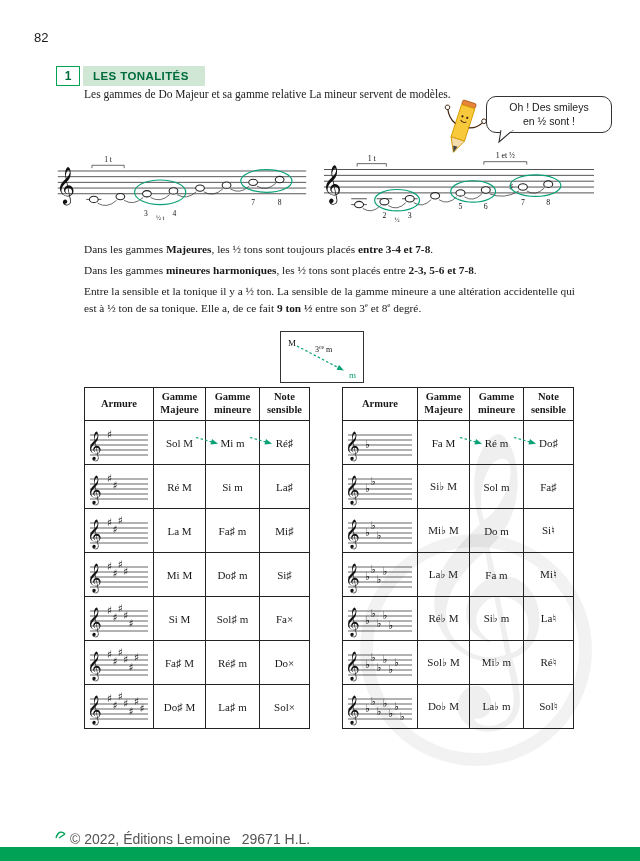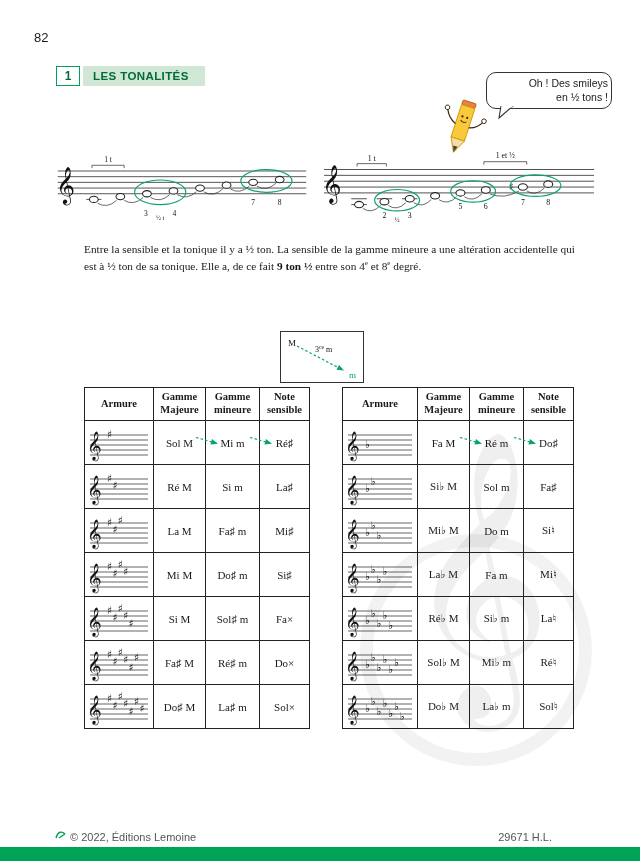--- a/index.html
+++ b/index.html
@@ -9,22 +9,22 @@
   .edge-bottom{position:absolute;left:0;bottom:0;width:100%;height:14px;background:#00a356;}
   .page-num{position:absolute;left:34px;top:30px;font-size:13px;font-family:"Liberation Sans",sans-serif;}
   .sec{position:absolute;left:56px;top:66px;display:flex;height:20px;z-index:2;}
   .sec-num{width:24px;background:#fff;border:1.6px solid #00a356;color:#006b3c;font-weight:bold;
            display:flex;align-items:center;justify-content:center;font-size:12px;
            font-family:"Liberation Sans",sans-serif;box-sizing:border-box;}
   .sec-title{background:#cfe7d4;color:#006b3c;font-weight:bold;font-size:11.5px;display:flex;
              align-items:center;padding:0 16px 0 10px;margin-left:3px;letter-spacing:.4px;
              font-family:"Liberation Sans",sans-serif;}
   .intro{position:absolute;left:84px;top:88px;margin:0;font-size:11.5px;}
-  .bubble{position:absolute;left:486px;top:72px;width:118px;border:1.2px solid #333;border-radius:10px;
-          background:#fff;font-size:10.5px;line-height:1.3;text-align:right;padding:4px 3px;
+  .bubble{position:absolute;left:486px;top:96px;width:118px;border:1.2px solid #333;border-radius:10px;
+          background:#fff;font-size:10.5px;line-height:1.3;text-align:center;padding:4px 3px;
           font-family:"Liberation Sans",sans-serif;z-index:3;}
   .bubble-tail{position:absolute;left:10px;bottom:-12px;}
   .pencil{position:absolute;left:438px;top:96px;z-index:2;}
   .staff{position:absolute;overflow:visible;}
   #staff-left{left:54px;top:152px;}
   #staff-right{left:320px;top:150px;}
   .staff text, .armure text, .rel-svg text{font-family:"Liberation Serif","DejaVu Serif",serif;fill:#111;}
   .clef{font-family:"DejaVu Sans",sans-serif !important;fill:#111;}
   .acc{font-family:"DejaVu Sans",sans-serif !important;fill:#111;}
   .paras{position:absolute;left:84px;top:241px;width:504px;font-size:11.3px;line-height:1.5;}
@@ -43,45 +43,46 @@
   .table-left{left:84px;}
   .table-right{left:342px;}
   .keys-table th,.keys-table td{border:1px solid #222;text-align:center;vertical-align:middle;
               position:relative;padding:0 3px;}
   .keys-table th{font-size:10.5px;line-height:1.2;height:32px;font-weight:bold;}
   .keys-table th span{display:block;}
   .keys-table th span:empty{display:none;}
   .keys-table td{height:43px;font-family:"Liberation Serif","DejaVu Serif","DejaVu Sans",serif;}
   svg.armure{overflow:visible;display:block;margin:0 auto;}
   .cell-arrow{position:absolute;right:-16px;top:13px;z-index:3;pointer-events:none;overflow:visible;}
-  .footer{position:absolute;left:0;bottom:19px;width:552px;height:12px;font-size:11px;color:#555;
+  .footer{position:absolute;left:0;bottom:19px;width:552px;height:12px;font-size:14px;color:#555;
           font-family:"Liberation Sans",sans-serif;z-index:2;}
   .foot-logo{position:absolute;left:55px;top:0px;}
   .foot-left{position:absolute;left:70px;top:1px;}
-  .foot-center{position:absolute;left:0;right:0;top:1px;text-align:right;}
+  .foot-center{position:absolute;left:0;right:0;top:1px;text-align:center;}
 </style>
 </head>
 <body>
 
 <div class="page">
 
   <div class="edge-right"></div>
   <div class="edge-bottom"></div>
 
   <div class="page-num">82</div>
 
   <div class="sec">
     <div class="sec-num">1</div>
     <div class="sec-title">LES TONALITÉS</div>
   </div>
 
+  <p class="intro">Les gammes de Do Majeur et sa gamme relative La mineur servent de modèles.</p>
 
   <div class="bubble">
     <div>Oh ! Des smileys</div>
-    <div>en ½ tons !</div>
+    <div>en ½ sont !</div>
     <svg class="bubble-tail" viewBox="0 0 20 14" width="20" height="14">
       <polygon points="4,0 16,0 2,12" fill="#fff" stroke="#333" stroke-width="1.1"></polygon>
       <rect x="4.5" y="0" width="11" height="1.6" fill="#fff"></rect>
     </svg>
   </div>
 
   <svg class="pencil" viewBox="0 0 50 72" width="50" height="72">
     <g transform="rotate(18 25 30)">
       <rect x="17" y="5" width="14" height="5" rx="1.5" fill="#e8833a" stroke="#a85a1a" stroke-width="0.8"></rect>
       <rect x="17" y="10" width="14" height="34" fill="#f9c93c" stroke="#d79b00" stroke-width="0.9"></rect>
@@ -173,21 +174,23 @@
       <text x="66" y="70" font-size="8" text-anchor="middle">2</text>
       <text x="79" y="74" font-size="7" text-anchor="middle">½</text>
       <text x="92" y="70" font-size="8" text-anchor="middle">3</text>
       <text x="144" y="61" font-size="8" text-anchor="middle">5</text>
       <text x="170" y="61" font-size="8" text-anchor="middle">6</text>
       <text x="208" y="56" font-size="8" text-anchor="middle">7</text>
       <text x="234" y="56" font-size="8" text-anchor="middle">8</text>
     </svg>
 
   <div class="paras">
-    <p><span>Entre la sensible et la tonique il y a ½ ton. La sensible de la gamme mineure a une altération accidentelle qui est à ½ ton de sa tonique. Elle a, de ce fait </span><span class="b">9 ton ½</span><span> entre son 4</span><sup>e</sup><span> et 8</span><sup>e</sup><span> degré.</span></p>
+    <p><span>Dans les gammes </span><span class="b">Majeures</span><span>, les ½ tons sont toujours placés </span><span class="b">entre 3-4 et 7-8</span><span>.</span></p>
+    <p><span>Dans les gammes </span><span class="b">mineures harmoniques</span><span>, les ½ tons sont placés entre </span><span class="b">2-3, 5-6 et 7-8</span><span>.</span></p>
+    <p><span>Entre la sensible et la tonique il y a ½ ton. La sensible de la gamme mineure a une altération accidentelle qui est à ½ ton de sa tonique. Elle a, de ce fait </span><span class="b">9 ton ½</span><span> entre son 3</span><sup>e</sup><span> et 8</span><sup>e</sup><span> degré.</span></p>
   </div>
 
   <div class="rel-box">
     <svg class="rel-svg" viewBox="0 0 82 50" width="82" height="50" style="overflow:visible">
       <text x="7" y="14" font-size="9">M</text>
       <line x1="16" y1="14" x2="58" y2="36" stroke="#0aa178" stroke-width="1.2" stroke-dasharray="2.5 2.2"></line>
       <polygon points="0,0 -7,-2.7 -7,2.7" transform="translate(63,38.6) rotate(27.6)" fill="#0aa178"></polygon>
       <text x="34" y="20" font-size="8"><tspan>3</tspan><tspan dy="-3.2" font-size="5.5">ce</tspan><tspan dy="3.2" font-size="8"> m</tspan></text>
       <text x="68" y="46" font-size="9" fill="#0aa178" style="fill:#0aa178">m</text>
     </svg>

